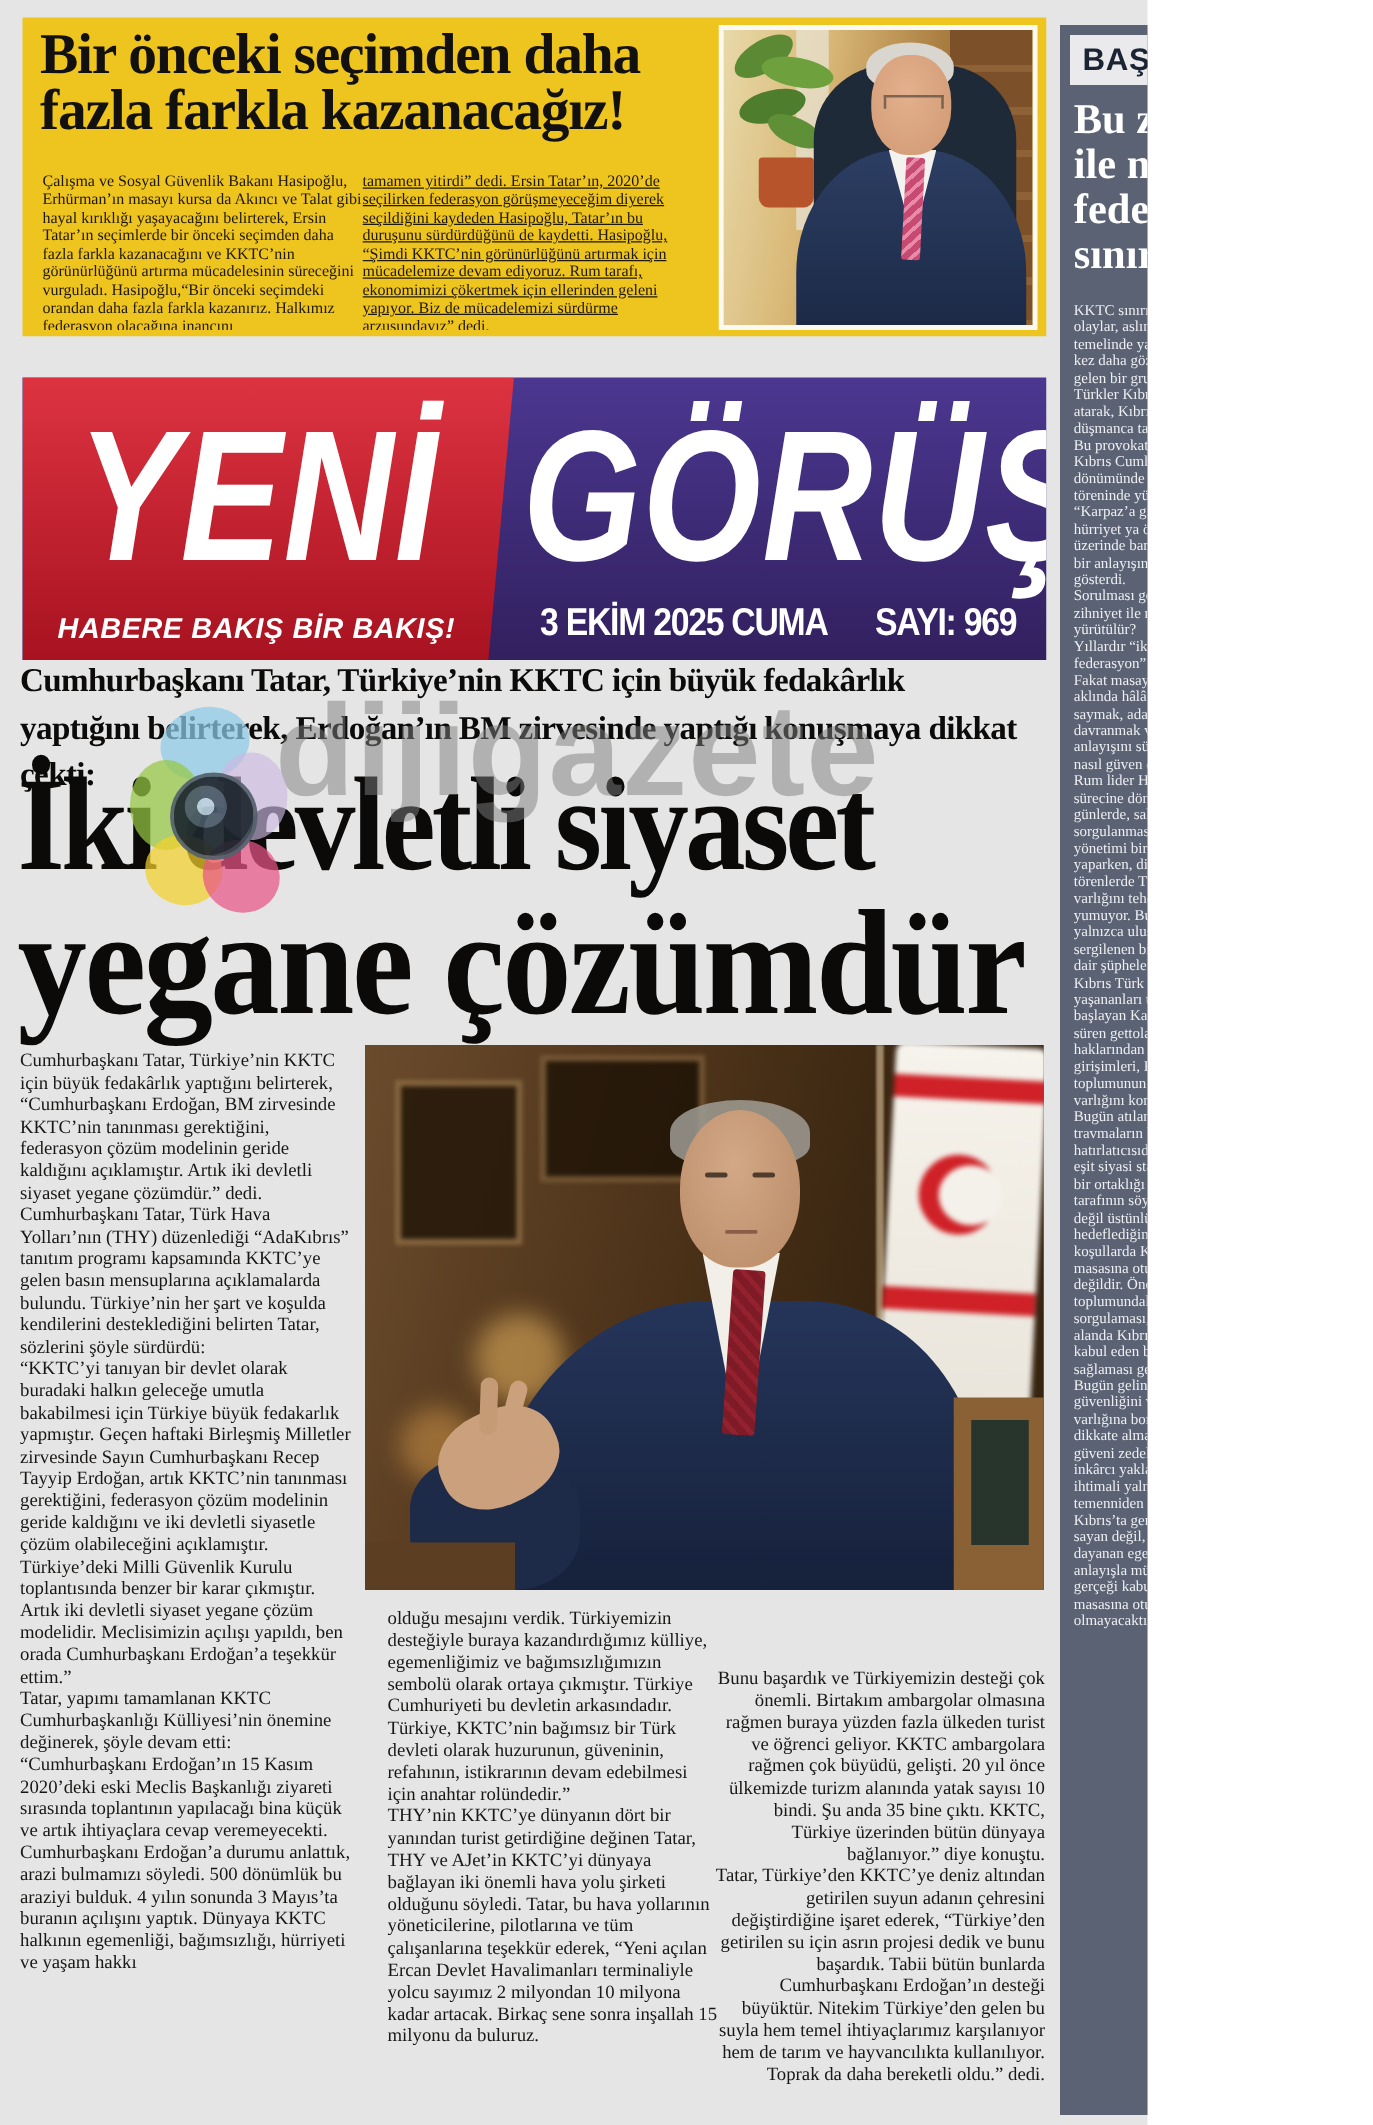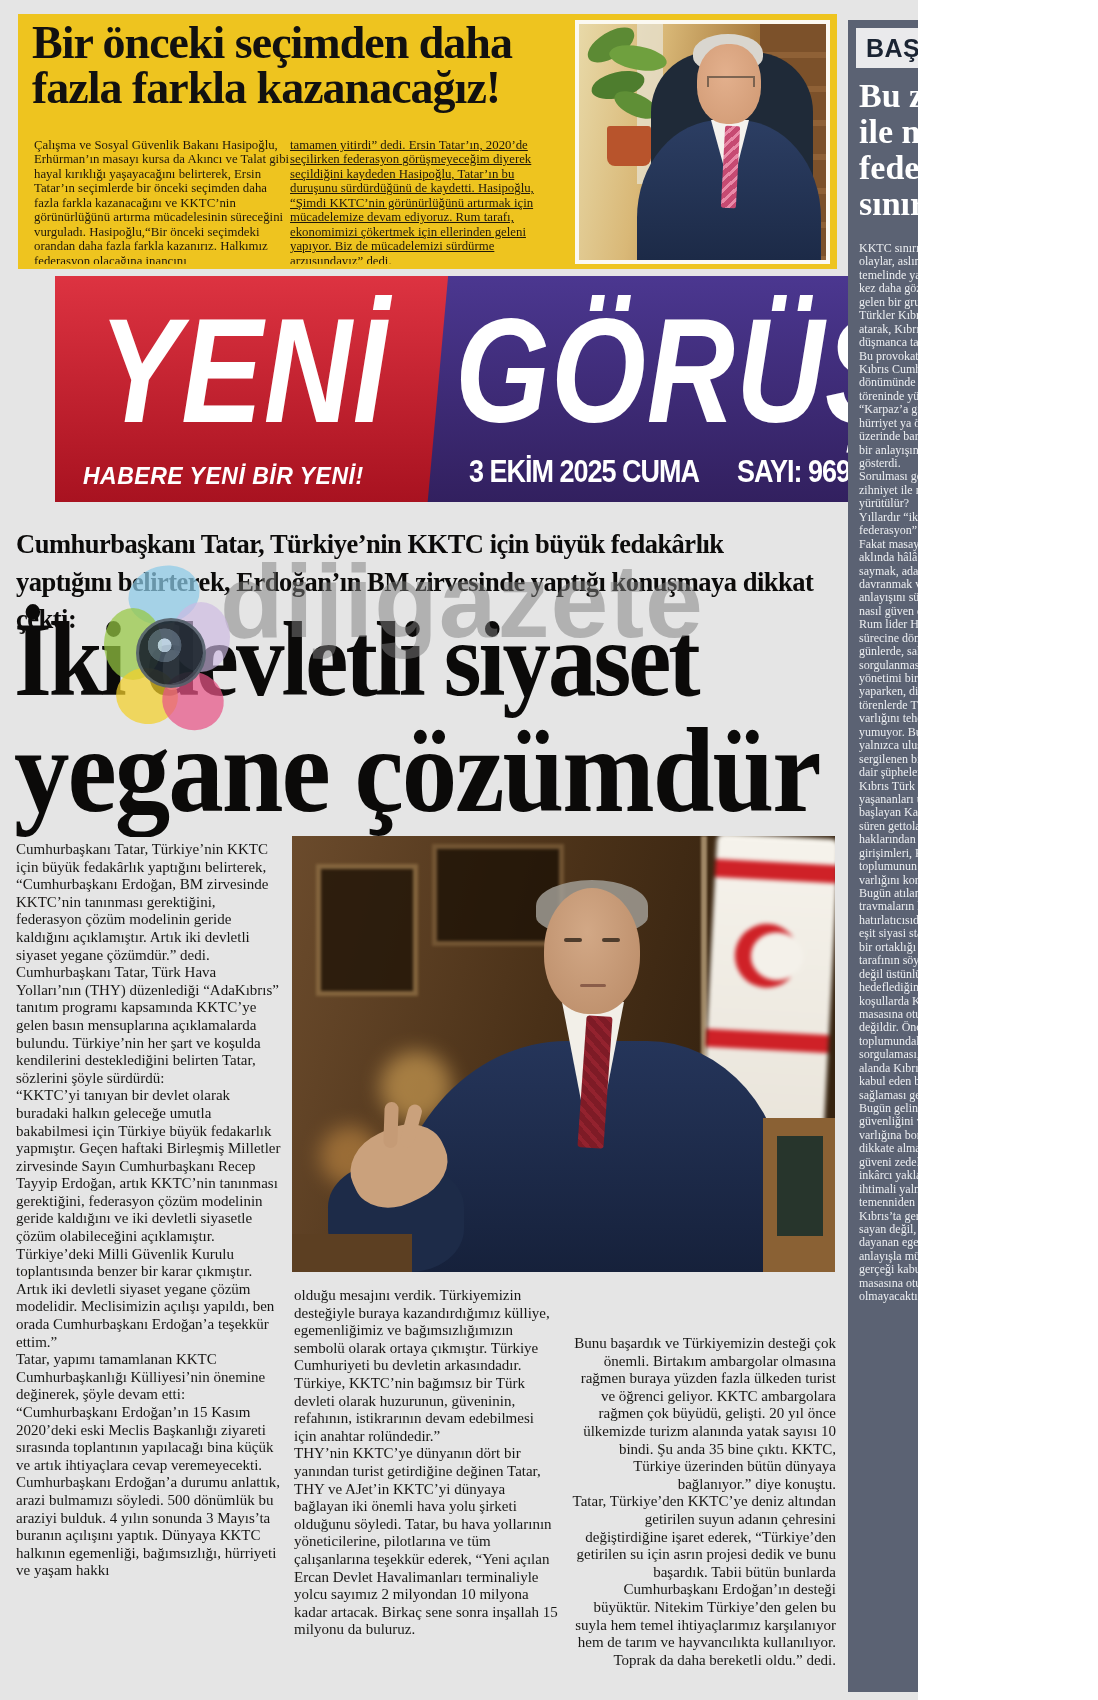--- a/index.html
+++ b/index.html
@@ -9,42 +9,42 @@
   
   .topbox{left:18px;top:14px;width:819px;height:255px;background:#eec41f;}
   .tophead{left:14px;top:6px;width:545px;font-size:46px;font-weight:bold;line-height:.98;
            color:#121110;letter-spacing:-1px;}
   .topcol{top:124px;font-size:12.8px;line-height:1.13;color:#20180a;white-space:pre-line;overflow:hidden;height:126px;}
   .topcol1{left:16px;width:258px;}
   .topcol2{left:272px;width:272px;text-decoration:underline;}
   .photo1{left:557px;top:6px;width:247px;height:236px;border:4px solid #fbf9f2;overflow:hidden;
           background:linear-gradient(100deg,#e8d9a8 0%,#d9b877 30%,#a97c3f 62%,#7a5226 100%);}
   
-  .masthead{left:18px;top:276px;width:819px;height:226px;background:linear-gradient(#4b3790,#32205f);overflow:hidden;margin-left:37px;}
+  .masthead{left:18px;top:302px;width:819px;height:226px;background:linear-gradient(#4b3790,#32205f);overflow:hidden;}
   .mastred{left:0;top:0;width:100%;height:100%;background:linear-gradient(#dd3341,#a81220);
            clip-path:polygon(0 0,48% 0,45.5% 100%,0 100%);}
   .mastname{font-family:"Liberation Sans",sans-serif;font-style:italic;font-weight:bold;
             color:#fff;font-size:122px;line-height:1;transform:scaleY(1.22);transform-origin:top left;
             letter-spacing:1px;white-space:nowrap;}
   .tagline{font-family:"Liberation Sans",sans-serif;font-style:italic;font-weight:bold;
            color:#fff;font-size:23px;letter-spacing:.5px;white-space:nowrap;}
   .mastinfo{font-family:"Liberation Sans",sans-serif;font-weight:bold;color:#fff;font-size:27px;
             letter-spacing:-1px;white-space:nowrap;transform:scaleY(1.15);transform-origin:bottom left;}
   
   .kicker{left:16px;top:526px;width:802px;font-size:26.5px;font-weight:bold;line-height:1.42;
           color:#0c0b0a;letter-spacing:-.5px;}
   .h1line{font-weight:bold;color:#0b0a09;transform-origin:top left;white-space:nowrap;z-index:4;}
   .h1a{left:14px;top:598px;font-size:97px;letter-spacing:-3px;transform:scaleY(1.10);}
   .h1b{left:14px;top:702px;font-size:111px;letter-spacing:-2px;transform:scaleY(1.08);}
   .watermark{left:220px;top:542px;font-family:"Liberation Sans",sans-serif;font-weight:bold;
              font-size:104px;color:#7f7f7f;opacity:.5;letter-spacing:1px;z-index:5;white-space:nowrap;}
   
   .bodycol{font-size:15px;line-height:17.6px;color:#181715;white-space:pre-line;overflow:hidden;}
   .bcol1{left:16px;top:841px;width:266px;height:853px;}
-  .bcol2{left:294px;top:1287px;width:266px;height:412px;}
+  .bcol2{left:310px;top:1287px;width:266px;height:412px;}
   .bcol3{left:572px;top:1335px;width:264px;height:412px;text-align:right;}
   .photo2{left:292px;top:836px;width:543px;height:436px;overflow:hidden;
           background:linear-gradient(105deg,#6b4b2c 0%,#4a3118 45%,#362310 75%);}
   
   .edbox{left:848px;top:20px;width:229px;height:1672px;background:#5b6273;overflow:hidden;}
   .edbar{position:absolute;left:8px;top:8px;right:8px;height:40px;background:#eaeaec;
          font-family:"Liberation Sans",sans-serif;font-weight:bold;font-size:25px;color:#1b2433;
          line-height:40px;padding-left:10px;letter-spacing:.5px;}
   .edtitle{position:absolute;left:11px;top:58px;width:205px;font-size:34px;font-weight:bold;
            line-height:1.06;color:#ffffff;}
@@ -78,21 +78,21 @@
       <div class="ph" style="left:114px;top:10px;width:70px;height:38px;background:#d9d6cf;border-radius:50% 50% 40% 40%;"></div>
       <div class="ph" style="left:118px;top:20px;width:64px;height:80px;background:radial-gradient(ellipse at 45% 38%,#e3b08d,#cf9872);border-radius:46%;"></div>
       <div class="ph" style="left:128px;top:52px;width:44px;height:9px;border-top:2px solid #55483c;border-left:2px solid #55483c;border-right:2px solid #55483c;opacity:.7;"></div>
     </div>
   </div>
 
   <div class="abs masthead">
     <div class="abs mastred"></div>
     <div class="abs mastname" style="left:44px;top:20px;">YENİ</div>
     <div class="abs mastname" style="left:400px;top:20px;">GÖRÜŞ</div>
-    <div class="abs tagline" style="left:28px;bottom:12px;">HABERE YENİ BİR YENİ!</div>
+    <div class="abs tagline" style="left:28px;bottom:12px;">HABERE BAKIŞ BİR BAKIŞ!</div>
     <div class="abs mastinfo" style="left:414px;bottom:12px;">3 EKİM 2025 CUMA</div>
     <div class="abs mastinfo" style="right:24px;bottom:12px;transform-origin:bottom right;">SAYI: 969</div>
   </div>
 
   <div class="abs kicker">Cumhurbaşkanı Tatar, Türkiye’nin KKTC için büyük fedakârlık yaptığını belirterek, Erdoğan’ın BM zirvesinde yaptığı konuşmaya dikkat çekti:</div>
   <div class="abs h1line h1a">İki devletli siyaset</div>
   <div class="abs h1line h1b">yegane çözümdür</div>
 
   <div class="abs watermark">dijigazete</div>
   <div class="abs" style="left:110px;top:566px;width:130px;height:172px;z-index:6;">

